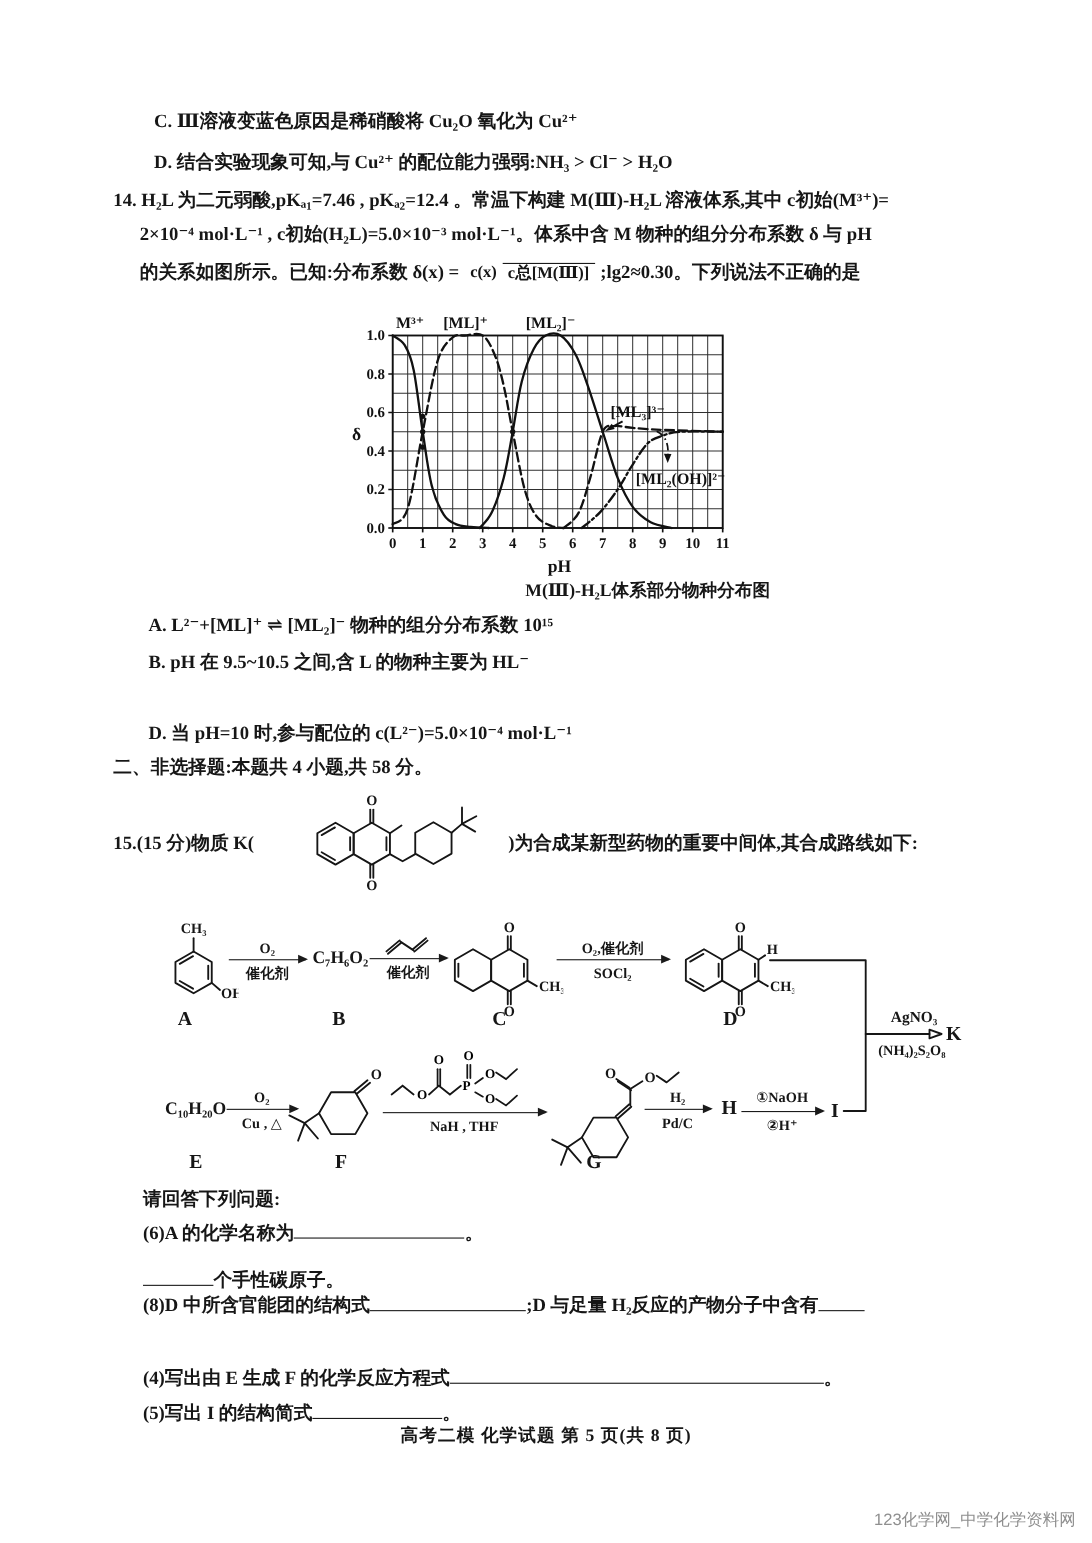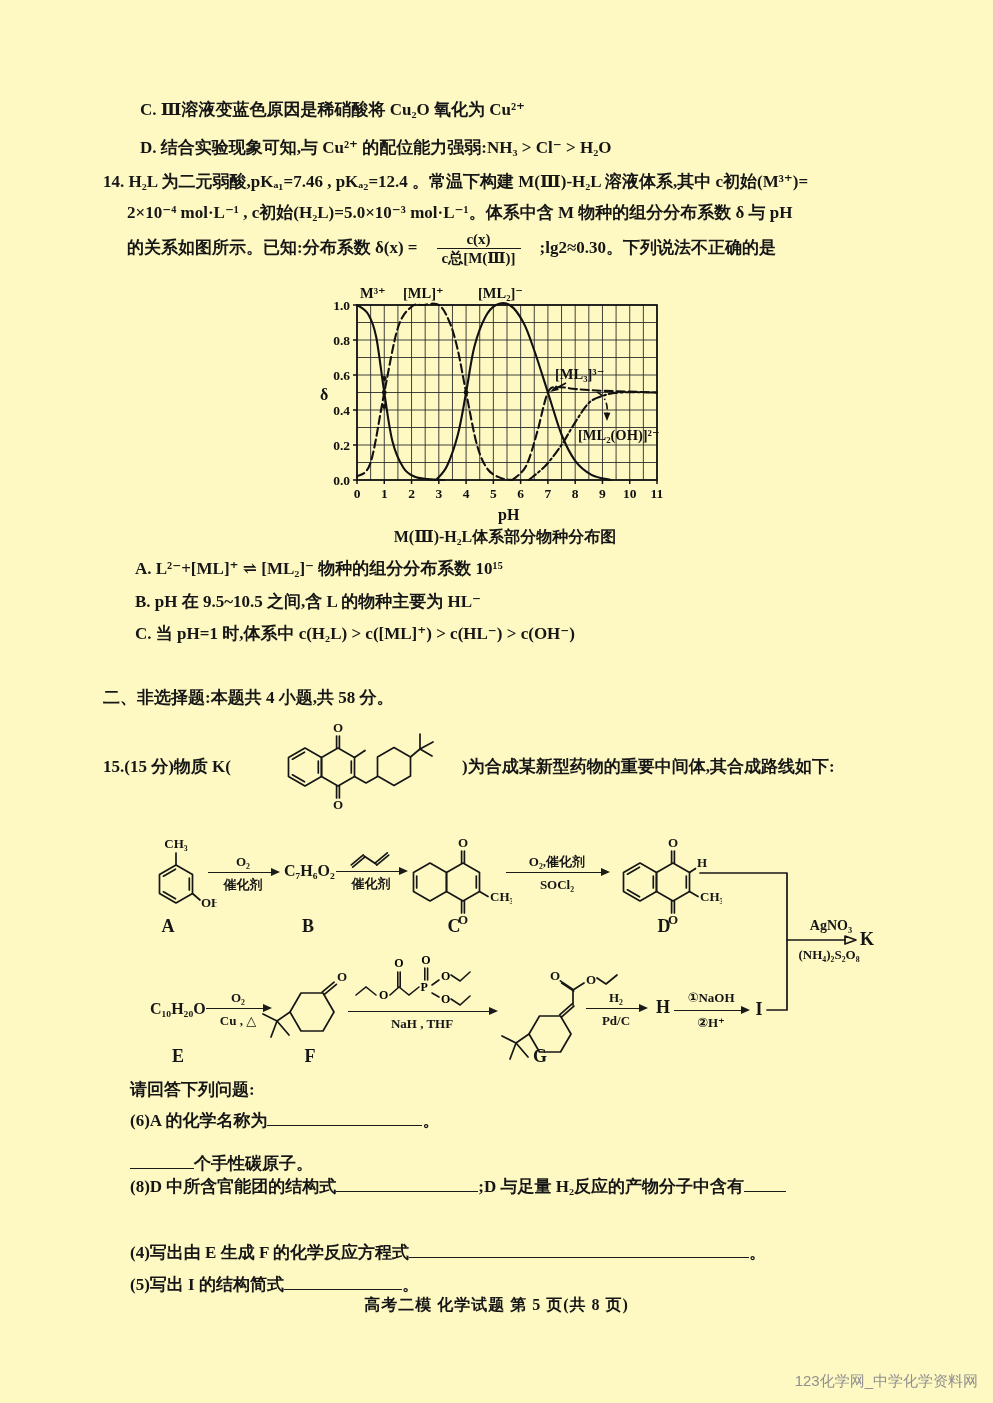--- a/index.html
+++ b/index.html
@@ -1,40 +1,40 @@
 <!DOCTYPE html>
 <html><head>
 <meta charset="utf-8">
 <style>
   html,body{margin:0;padding:0;background:#e8e8e8;}
-  .page{position:relative;width:993px;height:1403px;background:#fef9c3;margin:0 auto;overflow:hidden;
+  .page{position:relative;width:993px;height:1403px;background:#ffffff;margin:0 auto;overflow:hidden;
         font-family:"Liberation Serif","DejaVu Serif","DejaVu Sans",serif;color:#161616;font-weight:700;}
   .t{position:absolute;font-size:17px;line-height:24px;white-space:nowrap;}
   .blank{display:inline-block;border-bottom:1.7px solid #1a1a1a;height:17px;vertical-align:baseline;}
-  .frac{display:inline-flex;flex-direction:column;align-items:center;margin:0 19px;font-size:15px;line-height:18px;}
+  .frac{display:inline-flex;align-items:center;margin:0 5px;font-size:15px;line-height:18px;}
   .frac .den{border-top:1.7px solid #1a1a1a;padding:0 5px 0 5px;}
   .frac .num{padding:0 5px;}
   .lbl{position:absolute;font-size:18px;text-align:center;}
   .formula{position:absolute;font-size:16px;white-space:nowrap;}
   .rxn{position:absolute;text-align:center;font-size:13px;line-height:20px;}
   .rxn .rt{display:block;min-height:20px;}
   .rxn .ln{display:block;position:relative;height:0;border-top:1.8px solid #1a1a1a;}
   .rxn .ln::after{content:'';position:absolute;right:-2px;top:-4.9px;width:0;height:0;
       border-left:9px solid #1a1a1a;border-top:4px solid transparent;border-bottom:4px solid transparent;}
   .rxn .rb{display:block;padding-top:3px;line-height:18px;}
   svg{display:block;}
   .mol{position:absolute;}
   .mol path,.mol line,.mol polyline,.mol polygon{stroke:#161616;stroke-width:1.7;fill:none;stroke-linecap:round;stroke-linejoin:round;}
   .mol text{fill:#161616;font:700 13px "Liberation Serif","DejaVu Serif",serif;stroke:none;}
   #chart-wrap{position:absolute;left:310px;top:282px;}
   #chart-plot text{fill:#111;}
   #chart-plot .tick{font:700 13.5px "Liberation Serif","DejaVu Serif",serif;}
   #chart-plot .species{font:700 14.5px "Liberation Serif","DejaVu Serif",serif;}
   #chart-plot .axis{font:700 16px "Liberation Serif","DejaVu Serif",serif;}
-  .caption{position:absolute;left:310px;top:527px;width:390px;text-align:center;font-size:16px;}
+  .caption{position:absolute;left:310px;top:527px;width:390px;text-align:right;font-size:16px;}
   .footer{position:absolute;left:0;top:1295px;width:993px;text-align:center;font-size:16px;letter-spacing:1px;}
   .watermark{position:absolute;right:15px;top:1372px;font-size:15px;color:#8f8f8f;font-weight:400;
              font-family:"Liberation Sans","DejaVu Sans",sans-serif;}
 </style>
 </head>
 <body>
 
 <div class="page">
 
   <div class="t" style="left:140px;top:98px">C. Ⅲ溶液变蓝色原因是稀硝酸将 Cu₂O 氧化为 Cu²⁺</div>
@@ -148,21 +148,21 @@
       <text class="species" x="268" y="158">[ML₂(OH)]²⁻</text>
 
       <text class="axis" x="10" y="118" font-style="italic">δ</text>
       <text class="axis" x="188" y="238">pH</text>
     </svg>
   </div>
   <div class="caption">M(Ⅲ)-H₂L体系部分物种分布图</div>
 
   <div class="t" style="left:135px;top:557px">A. L²⁻+[ML]⁺ ⇌ [ML₂]⁻ 物种的组分分布系数 10¹⁵</div>
   <div class="t" style="left:135px;top:590px">B. pH 在 9.5~10.5 之间,含 L 的物种主要为 HL⁻</div>
-  <div class="t" style="left:135px;top:622px">C. 当 pH=1 时,体系中 c(H₂L) &gt; c([ML]⁺) &gt; c(HL⁻) &gt; c(OH⁻)</div>
+  <div class="t" style="left:135px;top:655px">D. 当 pH=10 时,参与配位的 c(L²⁻)=5.0×10⁻⁴ mol·L⁻¹</div>
 
   <div class="t" style="left:103px;top:686px">二、非选择题:本题共 4 小题,共 58 分。</div>
 
   <div class="t" style="left:103px;top:755px">15.(15 分)物质 K(</div>
   <svg class="mol" style="left:258px;top:708px" width="200" height="112" viewBox="0 0 200 112">
     <polygon points="47,40 63.5,49.5 63.5,68.5 47,78 30.5,68.5 30.5,49.5"></polygon>
     <polygon points="80,40 96.5,49.5 96.5,68.5 80,78 63.5,68.5 63.5,49.5"></polygon>
     <line x1="34.4" y1="51.2" x2="46.5" y2="44.2"></line>
     <line x1="46.5" y1="73.8" x2="34.4" y2="66.8"></line>
     <line x1="60.3" y1="53" x2="60.3" y2="65"></line>

